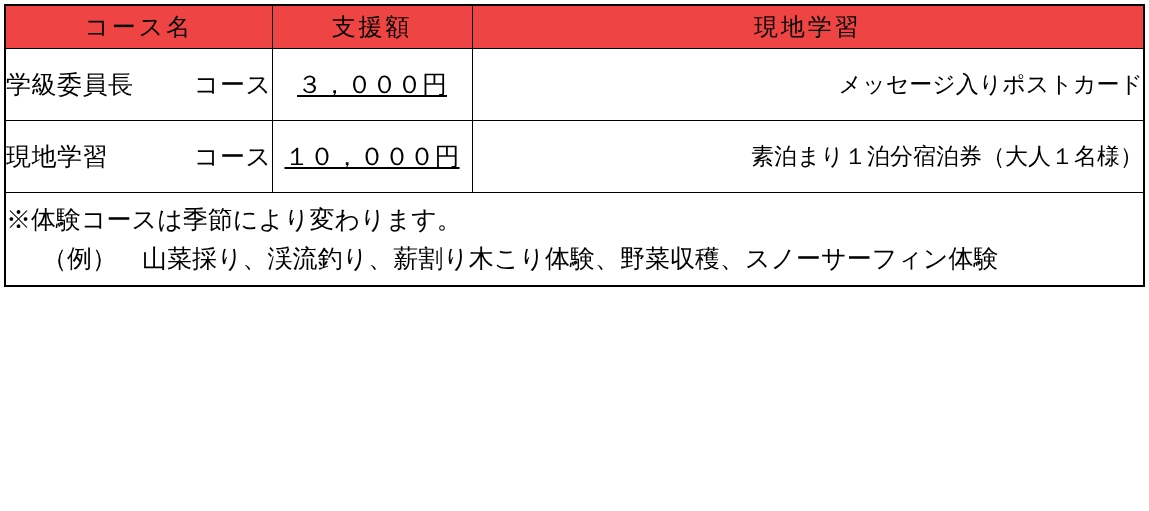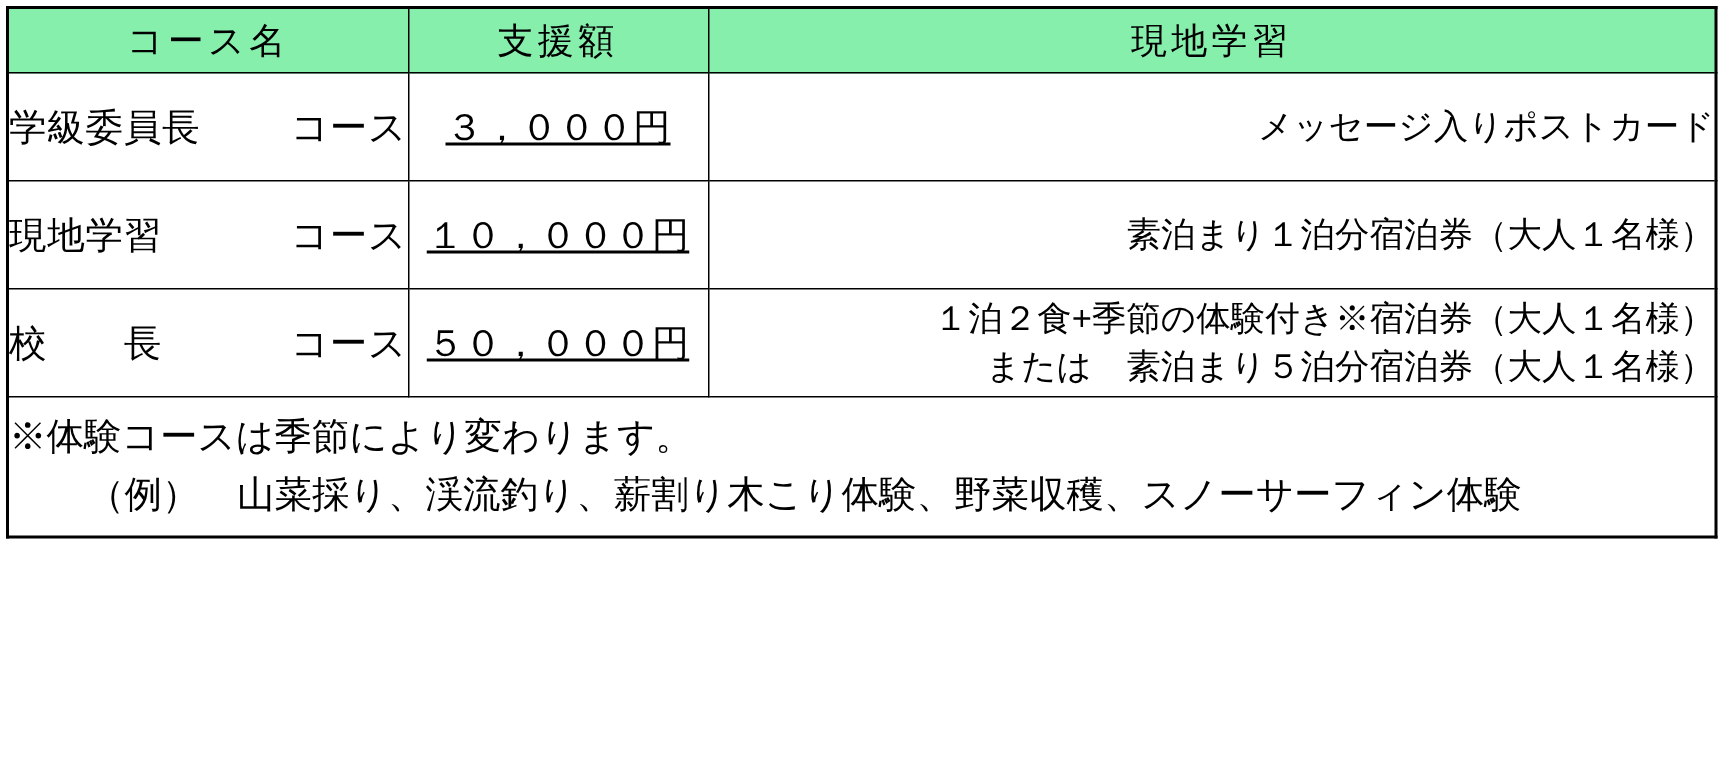--- a/index.html
+++ b/index.html
@@ -25,21 +25,21 @@
     width: 1141px;
     table-layout: fixed;
     border: 2px solid #000000;
   }
   table.course-table td, table.course-table th {
     border: 1px solid #000000;
     padding: 0;
     vertical-align: middle;
   }
   thead th {
-    background: #86efac;
+    background: #ef4444;
     font-weight: normal;
     font-size: 24px;
     height: 42px;
     text-align: center;
     letter-spacing: 0.12em;
   }
   .col-name { width: 267px; }
   .col-amount { width: 200px; }
   .col-return { width: 672px; }
 
@@ -79,21 +79,21 @@
     display: block;
   }
   .note-cell {
     font-size: 25px;
     text-align: left;
     padding: 8px 10px 10px 10px;
     line-height: 1.55;
     height: 92px;
   }
   .note-line1 { display: block; }
-  .note-line2 { display: block; padding-left: 52px; }
+  .note-line2 { display: block; padding-left: 24px; margin-left: 12px; }
 </style>
 </head>
 <body>
 
 <div class="sheet">
   <table class="course-table">
     <colgroup>
       <col class="col-name">
       <col class="col-amount">
       <col class="col-return">
@@ -124,33 +124,20 @@
             <span class="seg">現地学習</span>
             <span class="seg">コース</span>
           </span>
         </td>
         <td class="amount-cell">１０，０００円</td>
         <td class="return-cell">
           <span>素泊まり１泊分宿泊券（大人１名様）</span>
         </td>
       </tr>
       <tr>
-        <td class="name-cell">
-          <span class="spread">
-            <span class="seg">校　　長</span>
-            <span class="seg">コース</span>
-          </span>
-        </td>
-        <td class="amount-cell">５０，０００円</td>
-        <td class="return-cell">
-          <span>１泊２食+季節の体験付き※宿泊券（大人１名様）</span>
-          <span class="line2">または　素泊まり５泊分宿泊券（大人１名様）</span>
-        </td>
-      </tr>
-      <tr>
         <td class="note-cell" colspan="3">
           <span class="note-line1">※体験コースは季節により変わります。</span>
           <span class="note-line2">（例）　山菜採り、渓流釣り、薪割り木こり体験、野菜収穫、スノーサーフィン体験</span>
         </td>
       </tr>
     </tbody>
   </table>
 </div>
 
 </body></html>

